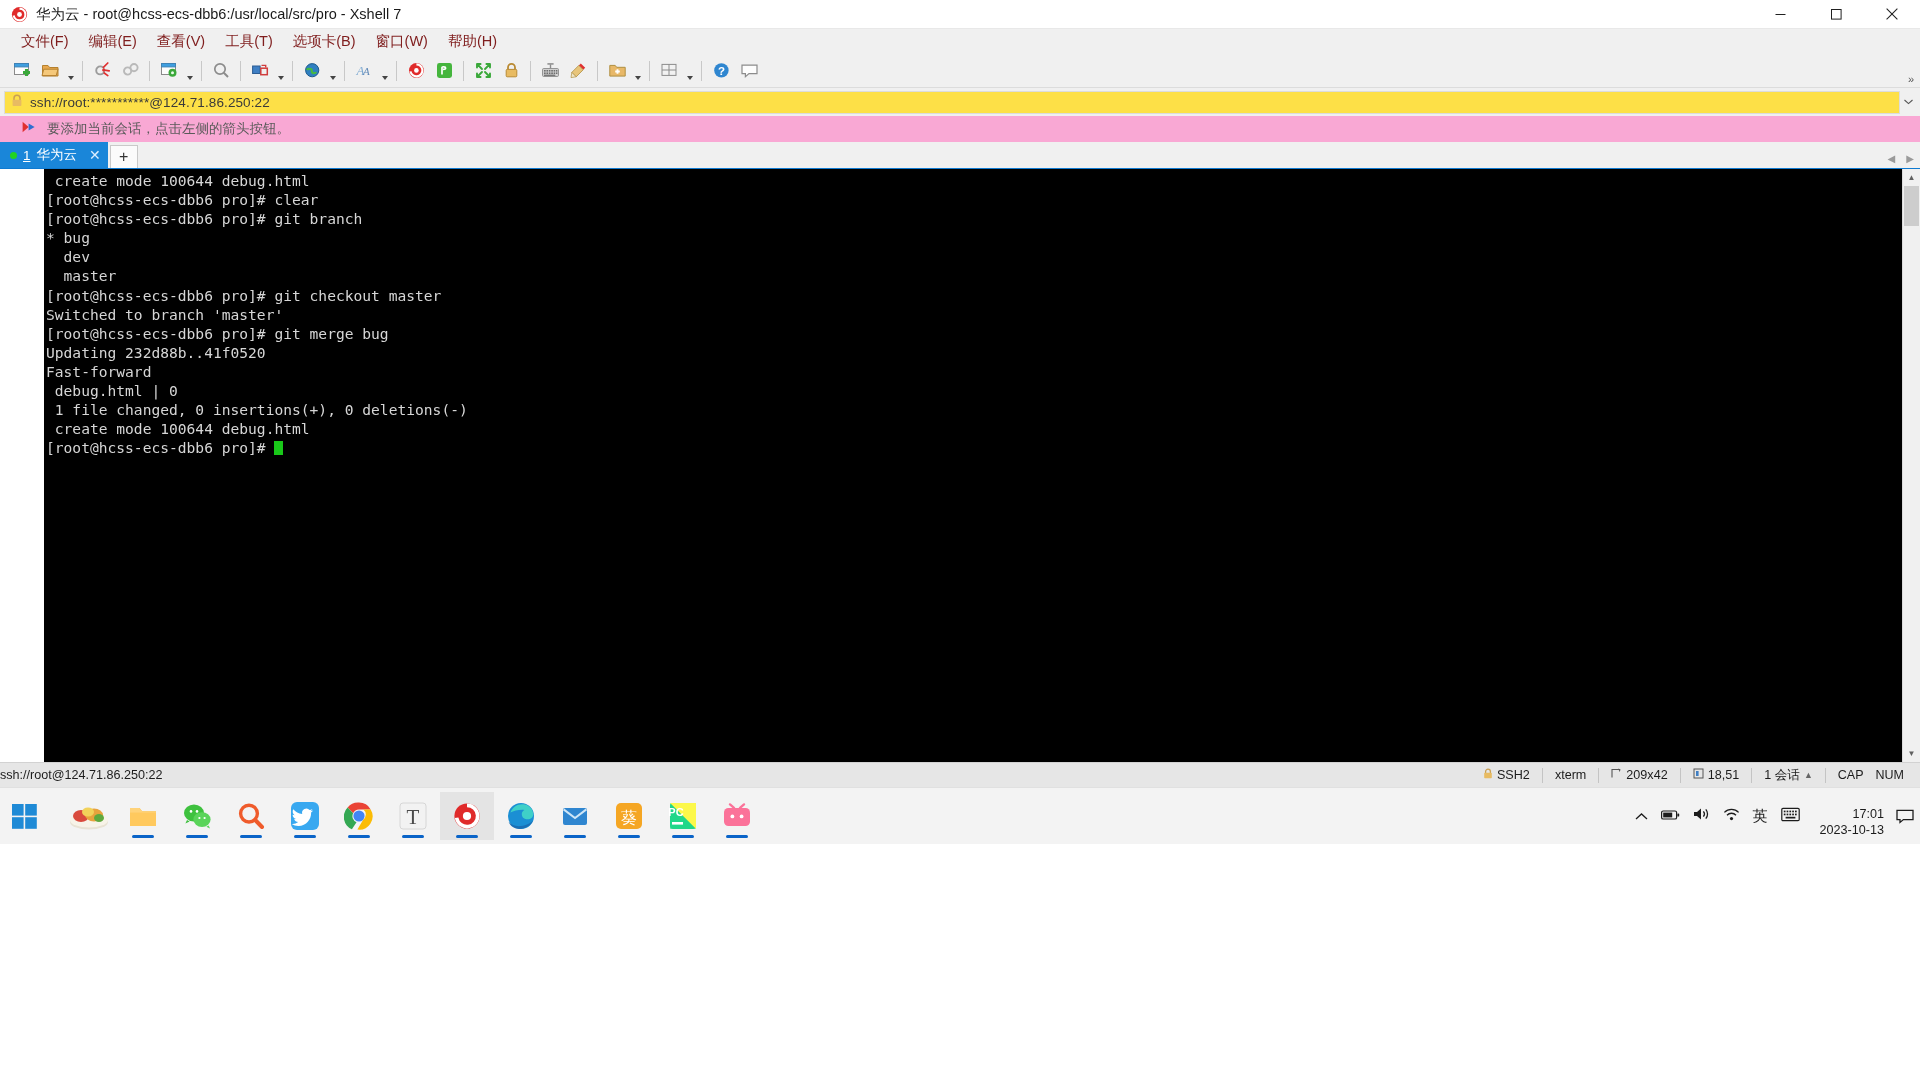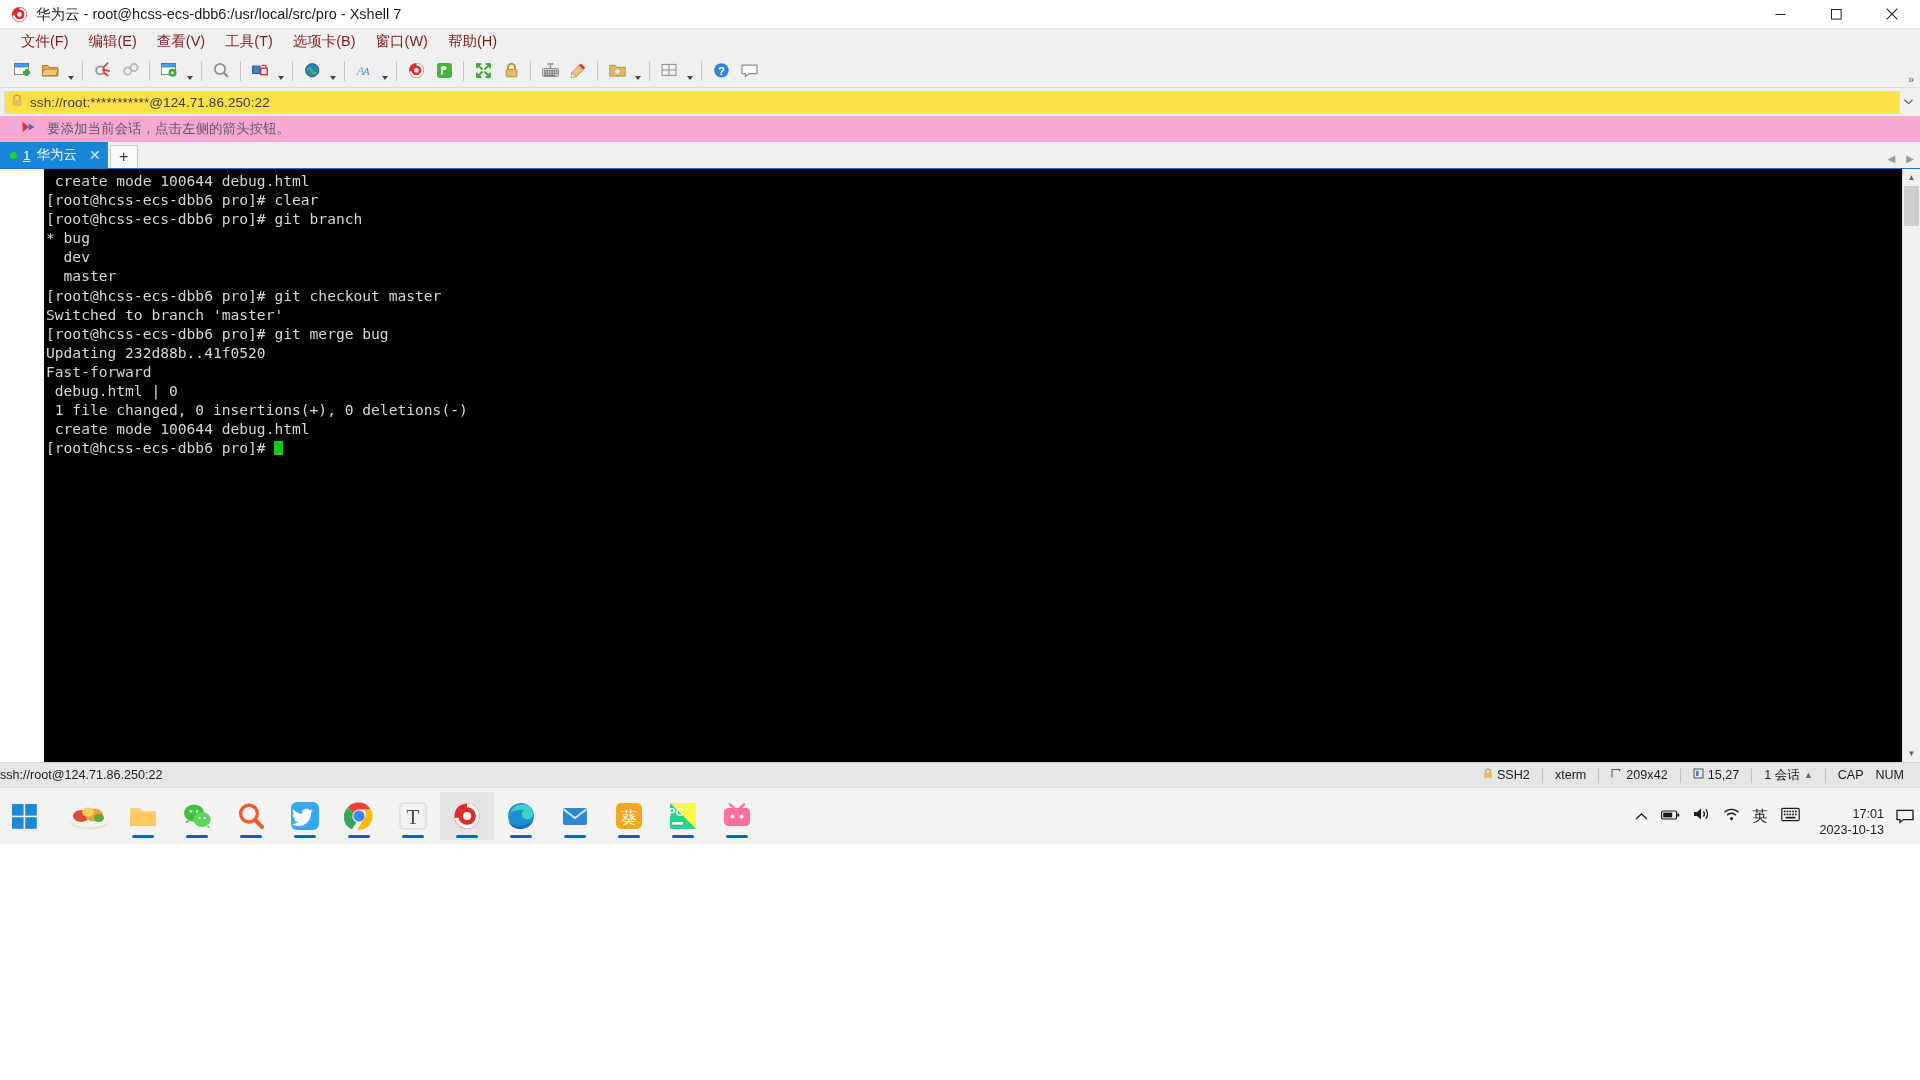--- a/index.html
+++ b/index.html
@@ -438,21 +438,21 @@
       <span>209x42</span>
     </div>
     <div class="sb-sep"></div>
     <div class="sb-cell">
       <span>
         <svg width="11" height="11" viewBox="0 0 11 11">
             <rect x="1" y="1" width="9" height="9" fill="none" stroke="#555" stroke-width="1"></rect>
             <rect x="3" y="3" width="2.6" height="5" fill="#3f7fc4"></rect>
           </svg>
       </span>
-      <span>15,27</span>
+      <span>18,51</span>
     </div>
     <div class="sb-sep"></div>
     <div class="sb-cell">
       <span>1 会话</span>
       <span style="font-size:9px;color:#666;">▲</span>
     </div>
     <div class="sb-sep"></div>
     <div class="sb-cell caps">CAP</div>
     <div class="sb-cell caps" style="padding-left:0;padding-right:16px;">NUM</div>
   </div>

